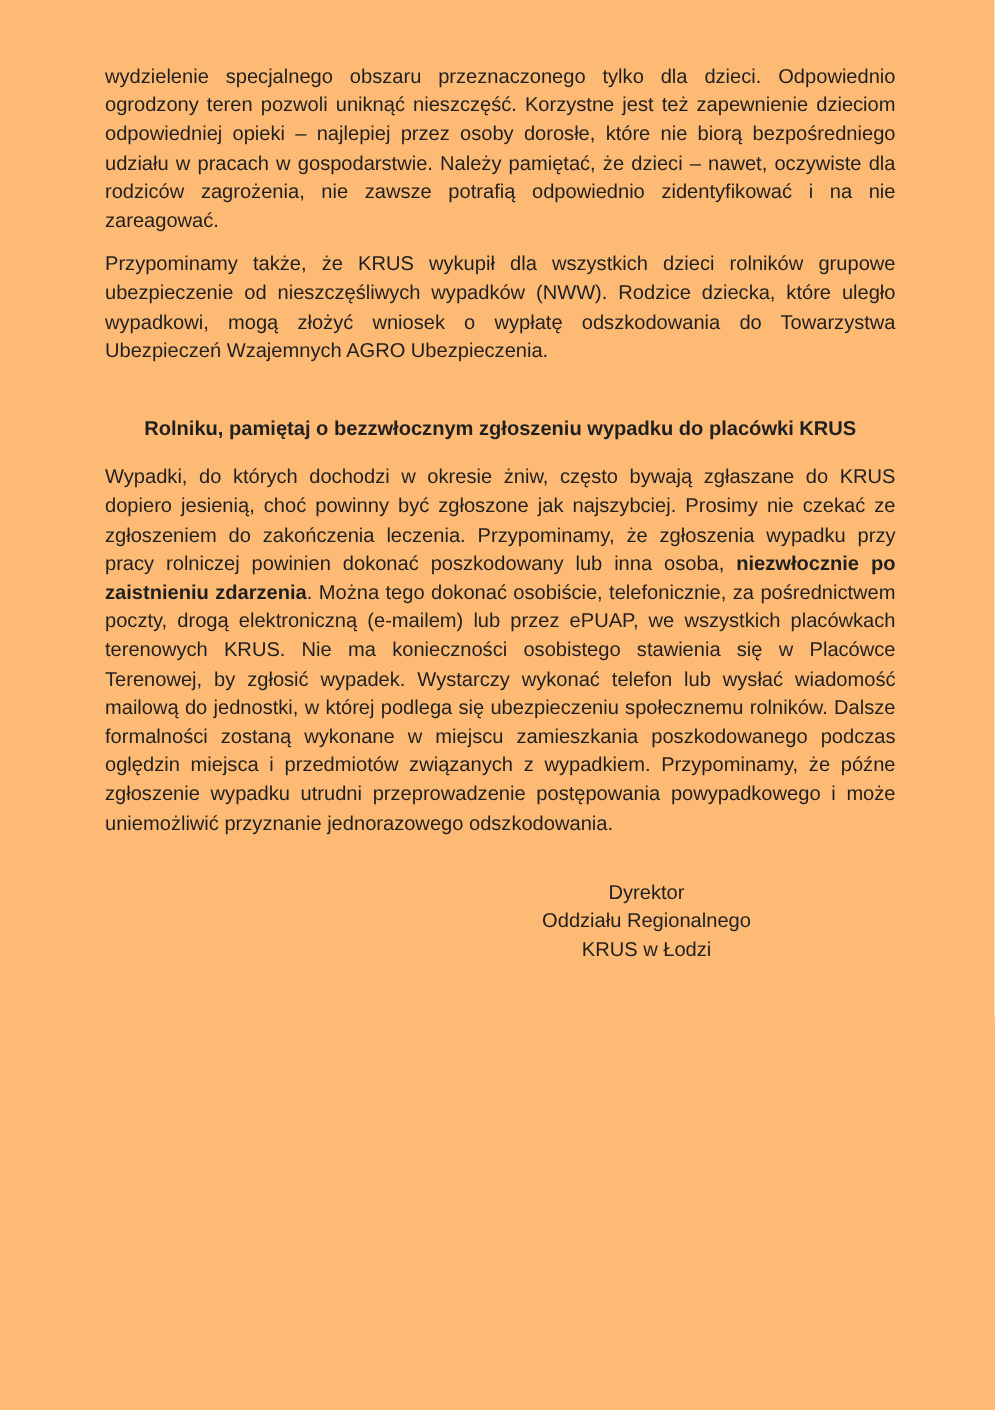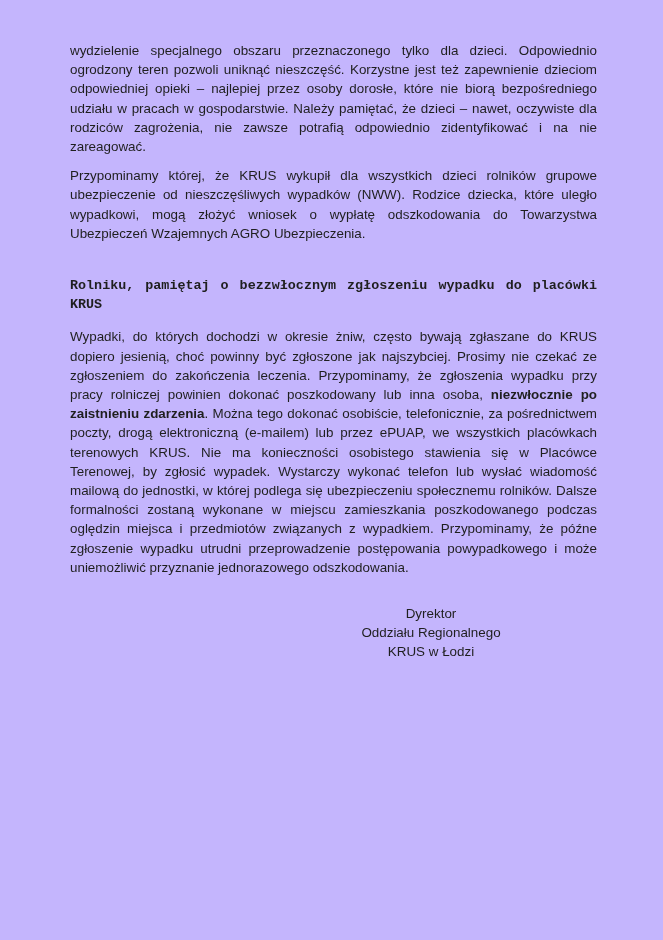--- a/index.html
+++ b/index.html
@@ -10,61 +10,61 @@
   body {
     width: 663px;
     height: 940px;
     font-family: "Liberation Sans", "DejaVu Sans", sans-serif;
     color: #1f1f1f;
   }
   .page {
     position: relative;
     width: 663px;
     height: 940px;
-    background: #c4b5fd;
+    background: #fdba74;
     overflow: hidden;
   }
   .content {
     position: absolute;
     left: 70px;
     top: 41px;
     width: 527px;
     font-size: 13.4px;
     line-height: 19.2px;
     text-align: justify;
   }
   .content p {
     margin: 0 0 10px 0;
   }
   .heading {
     font-size: 13.4px;
     line-height: 19.2px;
     font-weight: bold;
+    text-align: center;
     margin: 33px 0 13px 0;
-    font-family: Liberation Mono, monospace;
   }
   .signature {
     width: 210px;
     margin: 27px 0 0 256px;
     text-align: center;
     line-height: 19.2px;
   }
   .sig-name {
     font-weight: bold;
   }
 </style>
 </head>
 <body>
 
 <main class="page">
   <div class="content">
 
     <p>wydzielenie specjalnego obszaru przeznaczonego tylko dla dzieci. Odpowiednio ogrodzony teren pozwoli uniknąć nieszczęść. Korzystne jest też zapewnienie dzieciom odpowiedniej opieki – najlepiej przez osoby dorosłe, które nie biorą bezpośredniego udziału w pracach w gospodarstwie. Należy pamiętać, że dzieci – nawet, oczywiste dla rodziców zagrożenia, nie zawsze potrafią odpowiednio zidentyfikować i na nie zareagować.</p>
 
-    <p>Przypominamy której, że KRUS wykupił dla wszystkich dzieci rolników grupowe ubezpieczenie od nieszczęśliwych wypadków (NWW). Rodzice dziecka, które uległo wypadkowi, mogą złożyć wniosek o wypłatę odszkodowania do Towarzystwa Ubezpieczeń Wzajemnych AGRO Ubezpieczenia.</p>
+    <p>Przypominamy także, że KRUS wykupił dla wszystkich dzieci rolników grupowe ubezpieczenie od nieszczęśliwych wypadków (NWW). Rodzice dziecka, które uległo wypadkowi, mogą złożyć wniosek o wypłatę odszkodowania do Towarzystwa Ubezpieczeń Wzajemnych AGRO Ubezpieczenia.</p>
 
 
     <h2 class="heading">Rolniku, pamiętaj o bezzwłocznym zgłoszeniu wypadku do placówki KRUS</h2>
 
     <p><span>Wypadki, do których dochodzi w okresie żniw, często bywają zgłaszane do KRUS dopiero jesienią, choć powinny być zgłoszone jak najszybciej. Prosimy nie czekać ze zgłoszeniem do zakończenia leczenia. Przypominamy, że zgłoszenia wypadku przy pracy rolniczej powinien dokonać poszkodowany lub inna osoba, </span><strong>niezwłocznie po zaistnieniu zdarzenia</strong><span>. Można tego dokonać osobiście, telefonicznie, za pośrednictwem poczty, drogą elektroniczną (e-mailem) lub przez ePUAP, we wszystkich placówkach terenowych KRUS. Nie ma konieczności osobistego stawienia się w Placówce Terenowej, by zgłosić wypadek. Wystarczy wykonać telefon lub wysłać wiadomość mailową do jednostki, w której podlega się ubezpieczeniu społecznemu rolników. Dalsze formalności zostaną wykonane w miejscu zamieszkania poszkodowanego podczas oględzin miejsca i przedmiotów związanych z wypadkiem. Przypominamy, że późne zgłoszenie wypadku utrudni przeprowadzenie postępowania powypadkowego i może uniemożliwić przyznanie jednorazowego odszkodowania.</span></p>
 
     <div class="signature">
       <div>Dyrektor</div>
       <div>Oddziału Regionalnego</div>
       <div>KRUS w Łodzi</div>

